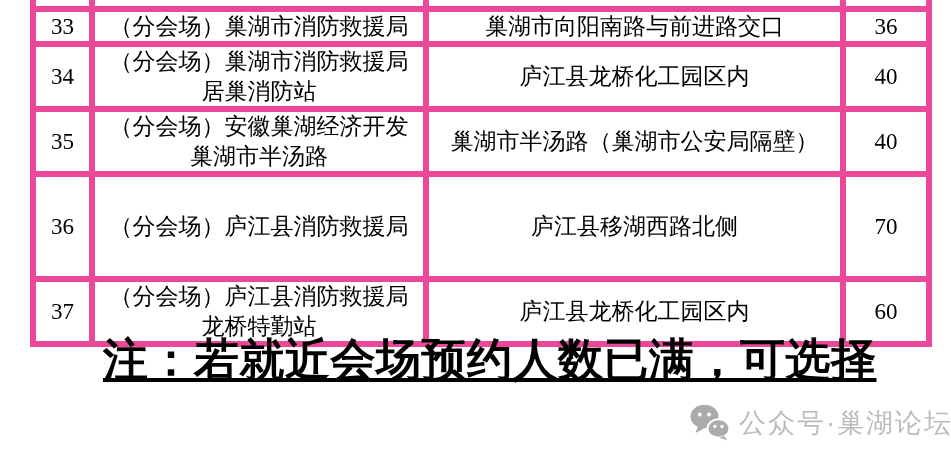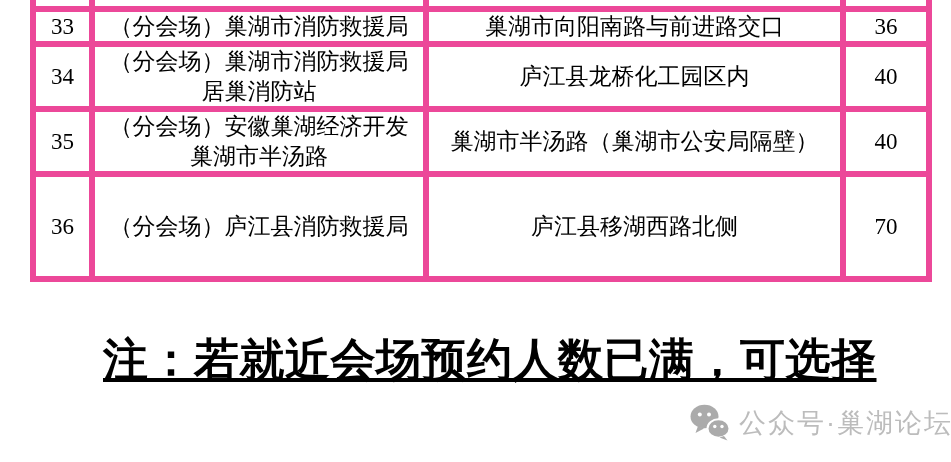--- a/index.html
+++ b/index.html
@@ -124,20 +124,27 @@
 巢湖市半汤路</td>
         <td class="col-address">巢湖市半汤路（巢湖市公安局隔壁）</td>
         <td class="col-count">40</td>
       </tr>
       <tr class="row-h-36">
         <td class="col-no">36</td>
         <td class="col-venue">（分会场）庐江县消防救援局</td>
         <td class="col-address">庐江县移湖西路北侧</td>
         <td class="col-count">70</td>
       </tr>
+      <tr class="row-h-37">
+        <td class="col-no">37</td>
+        <td class="col-venue">（分会场）庐江县消防救援局
+龙桥特勤站</td>
+        <td class="col-address">庐江县龙桥化工园区内</td>
+        <td class="col-count">60</td>
+      </tr>
     </tbody>
   </table>
 
   <div class="note">
     <div>注：若就近会场预约人数已满，可选择</div>
   </div>
 
   <div class="watermark">
     <span class="wm-icon">
       <svg width="40" height="37" viewBox="0 0 40 37" xmlns="http://www.w3.org/2000/svg">

